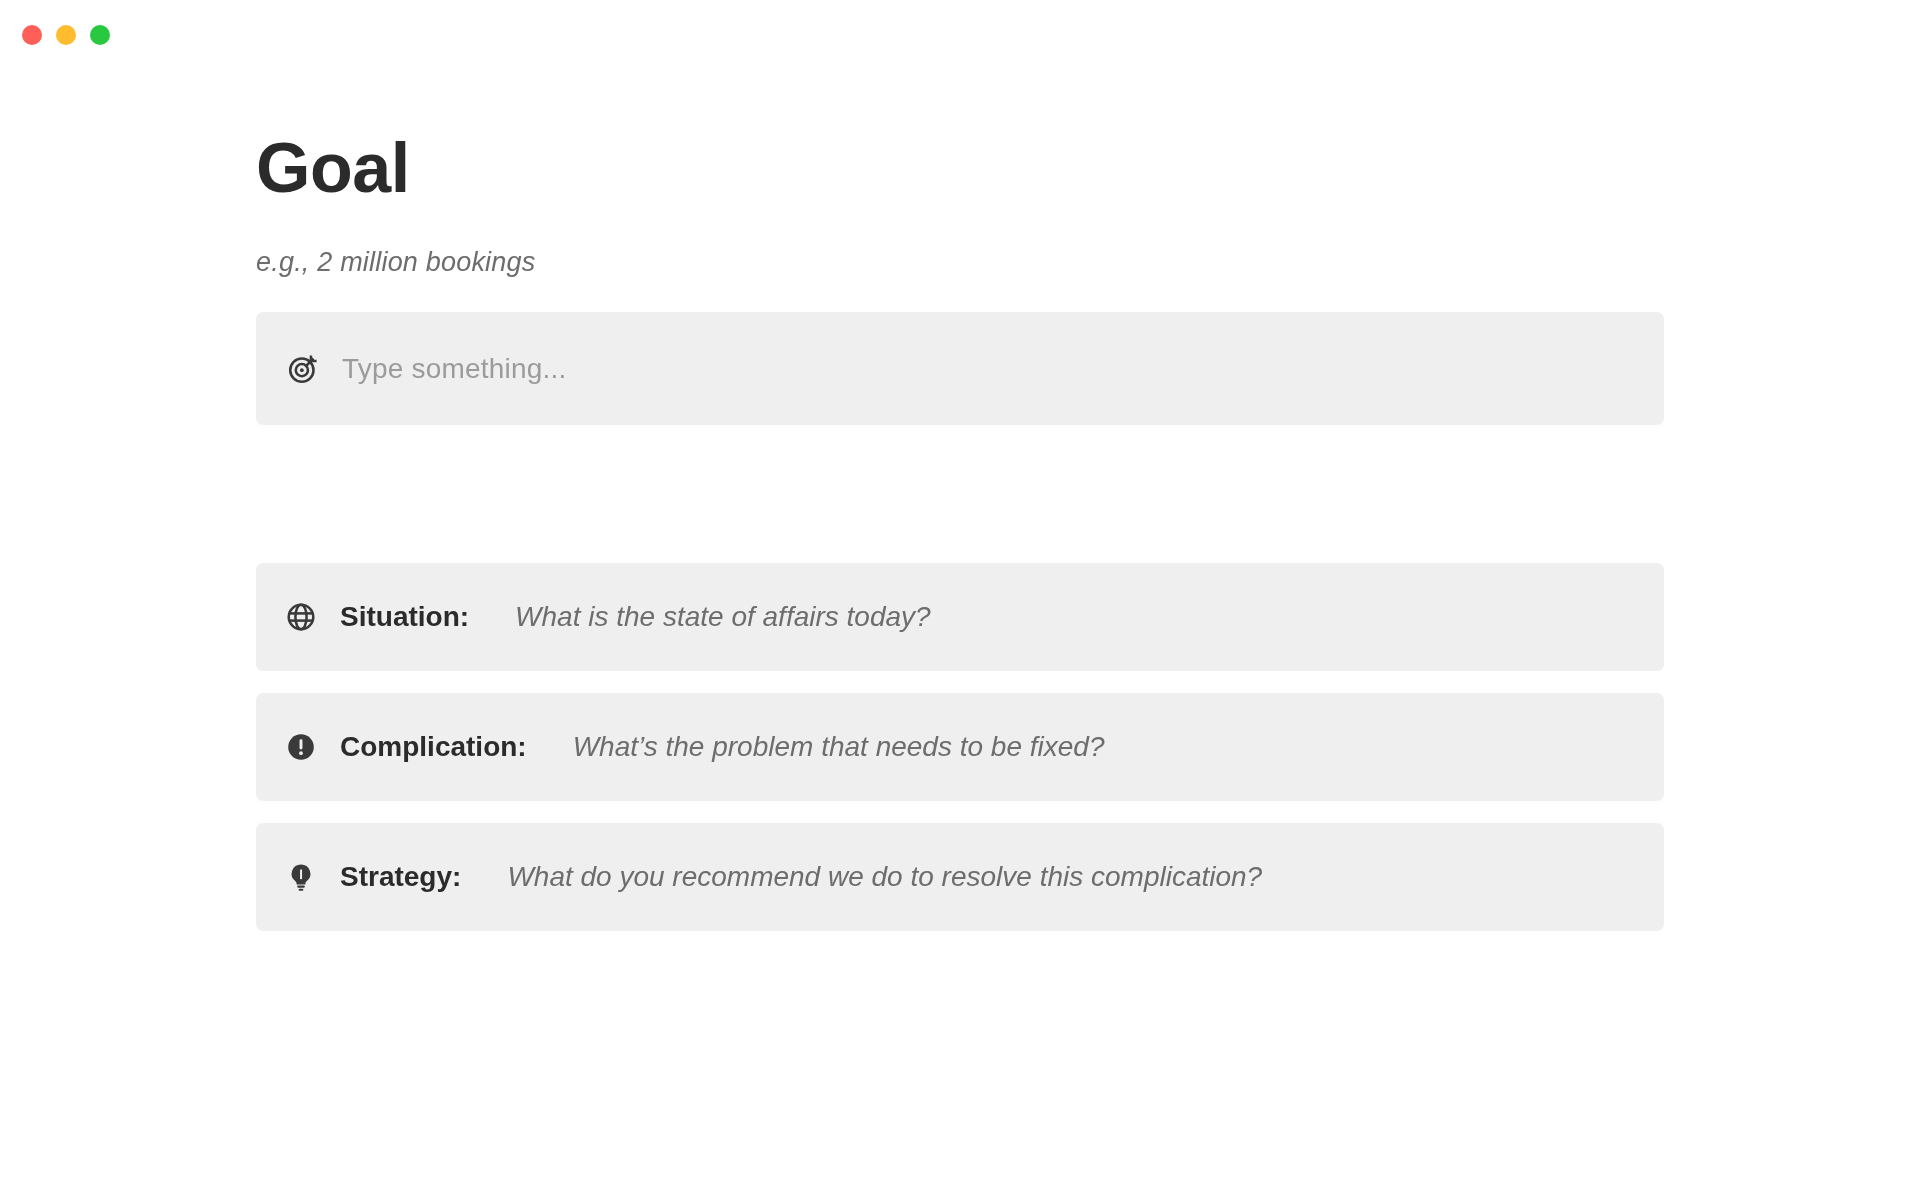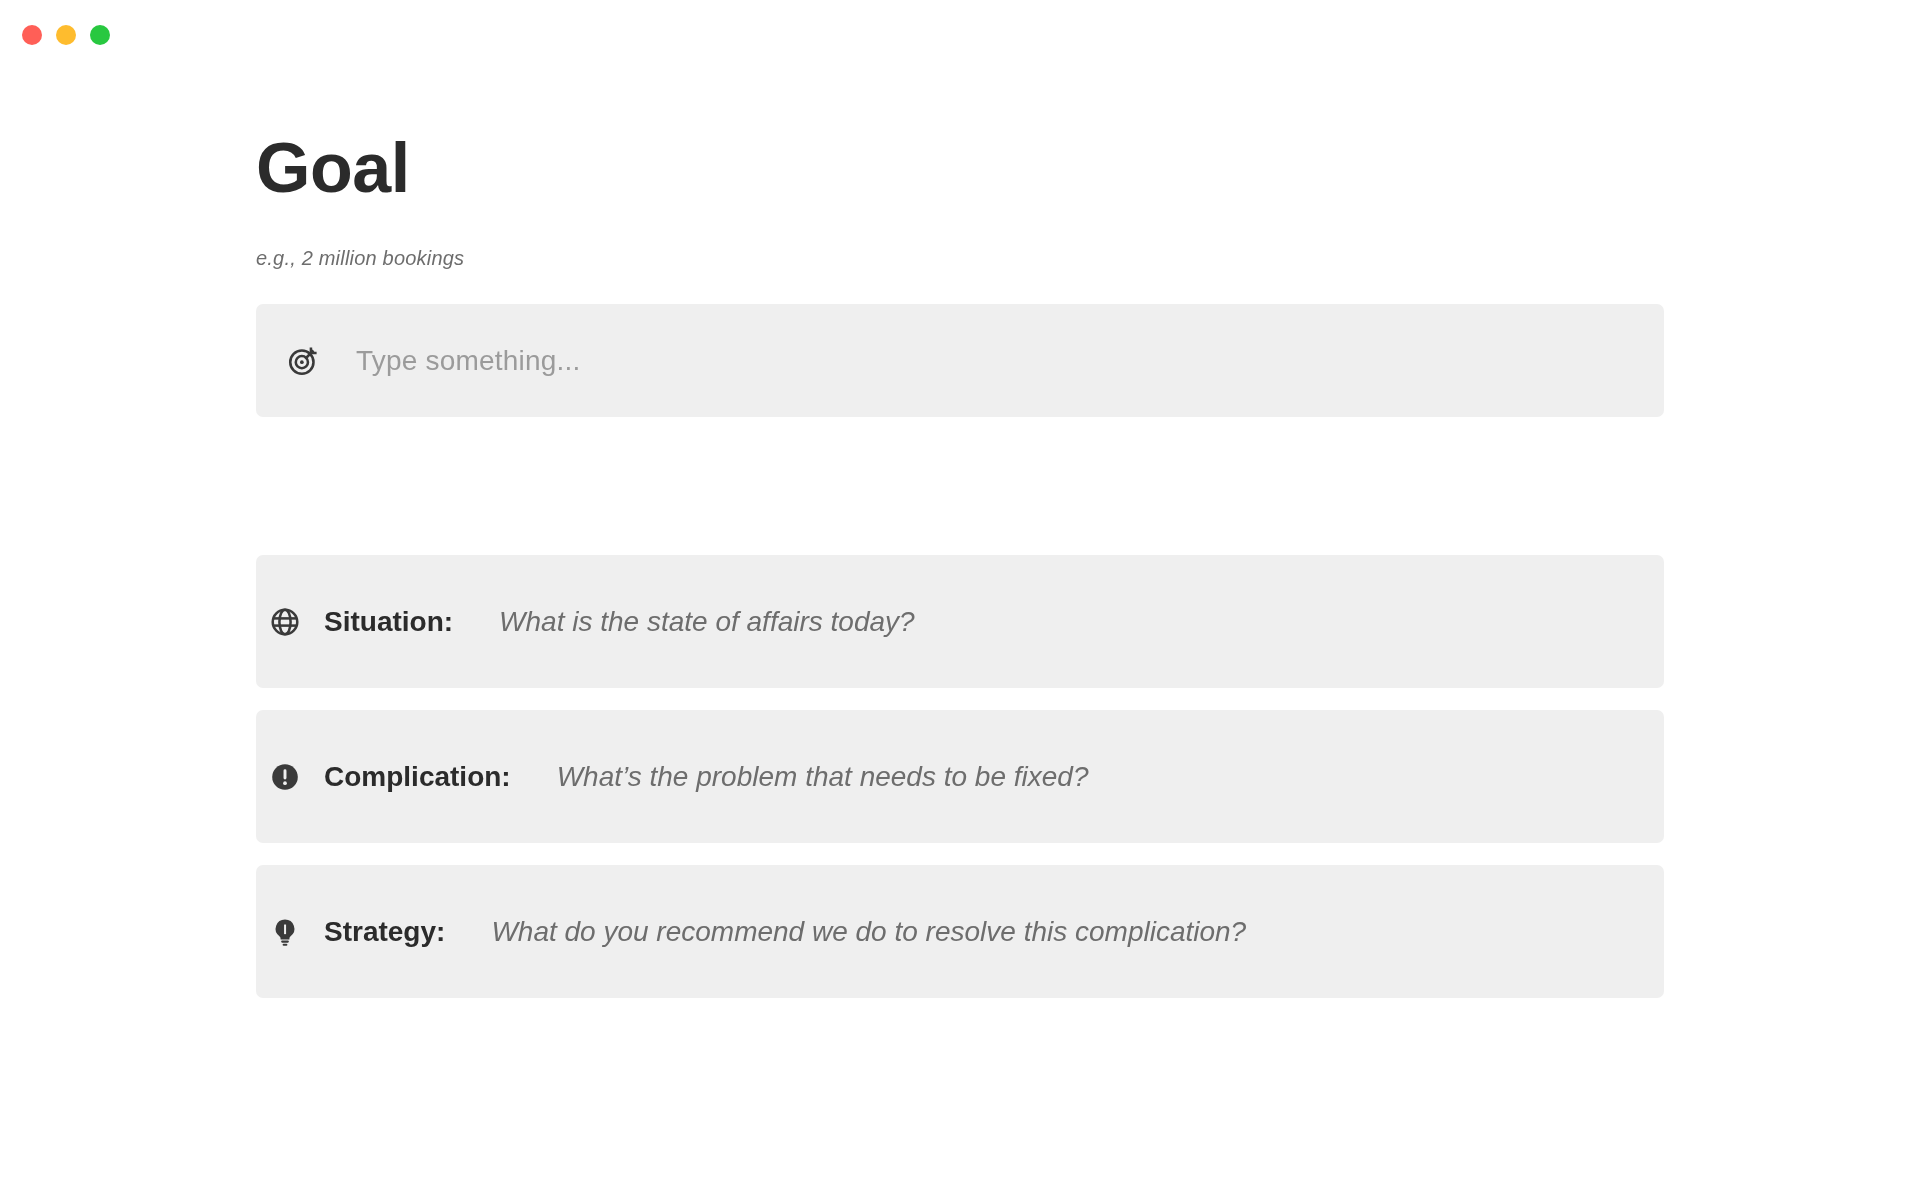--- a/index.html
+++ b/index.html
@@ -54,38 +54,38 @@
     font-weight: bold;
     color: #2b2b2b;
     letter-spacing: -0.5px;
     margin: 0;
     line-height: 1.1;
   }
 
   #goal-section { margin-top: 60px; }
 
   .hint {
-    font-size: 20px;
+    font-size: 27px;
     font-style: italic;
     color: #6d6d6d;
     margin-top: 40px;
     margin-bottom: 16px;
     letter-spacing: 0.2px;
   }
 
   .field {
     margin-top: 34px;
     background: #efefef;
     border-radius: 7px;
     height: 113px;
     display: flex;
     align-items: center;
     padding: 0 30px;
     box-sizing: border-box;
-    gap: 36px;
+    gap: 22px;
   }
 
   .field .placeholder {
     font-size: 28px;
     color: #9b9b9b;
     letter-spacing: 0.2px;
   }
 
   .icon {
     display: inline-flex;
@@ -97,24 +97,24 @@
     color: #3a3a3a;
   }
 
   #strategy-section { margin-top: 138px; }
 
   .strategy-list { margin-top: 42px; }
 
   .strategy-row {
     background: #efefef;
     border-radius: 7px;
-    height: 133px;
-    display: flex;
-    align-items: center;
-    padding: 0 12px;
+    height: 108px;
+    display: flex;
+    align-items: center;
+    padding: 0 28px;
     box-sizing: border-box;
     gap: 22px;
     margin-bottom: 22px;
   }
 
   .strategy-row .label {
     font-size: 28px;
     font-weight: bold;
     color: #2b2b2b;
     white-space: nowrap;

